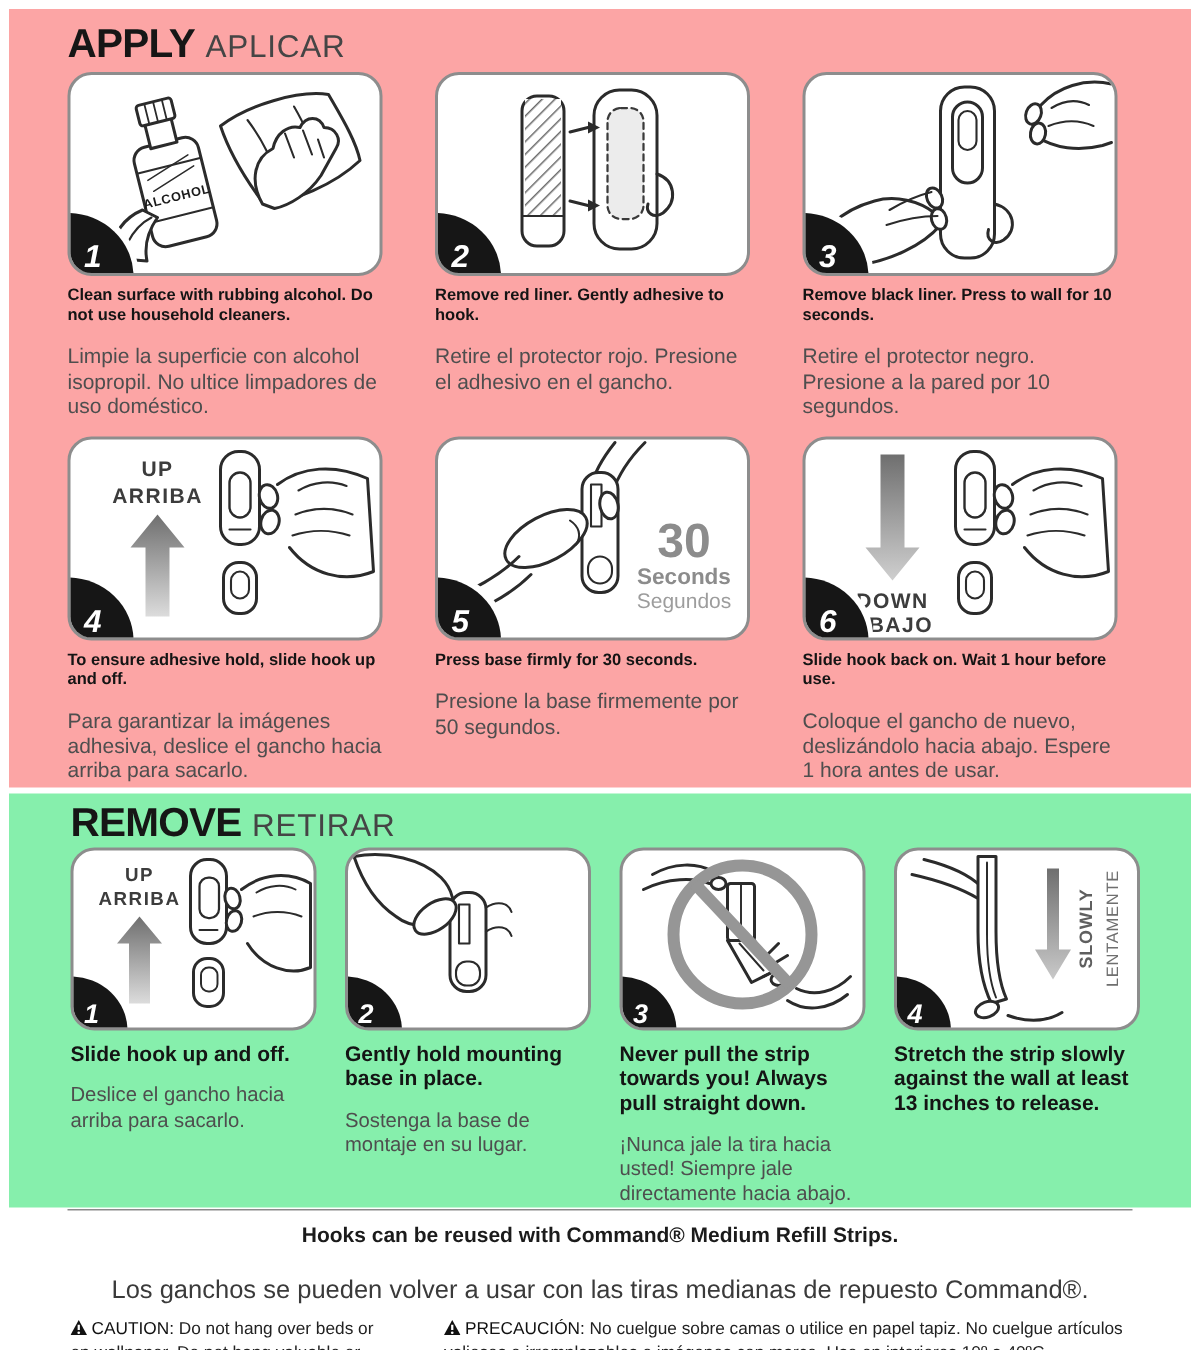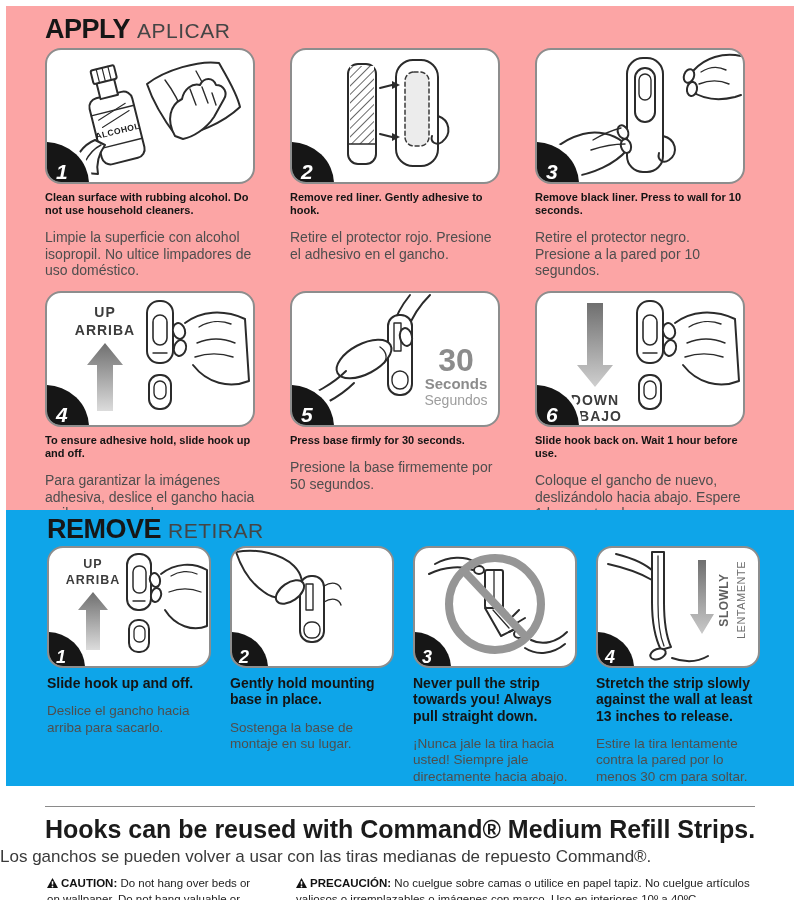--- a/index.html
+++ b/index.html
@@ -3,21 +3,21 @@
 <meta charset="utf-8">
 <style>
   html,body{margin:0;padding:0;}
   body{
     width:800px;height:900px;overflow:hidden;background:#fff;
     font-family:"Liberation Sans","DejaVu Sans",sans-serif;color:#1d1d1d;
     position:relative;
   }
   .sec{position:absolute;}
   .apply-sec{left:6px;top:6px;width:788px;height:519px;background:#fca5a5;}
-  .remove-sec{left:6px;top:510px;width:788px;height:276px;background:#0ea5e9;}
+  .remove-sec{left:6px;top:529px;width:788px;height:276px;background:#86efac;}
   .sec-title{position:absolute;margin:0;font-size:27px;font-weight:800;color:#161616;letter-spacing:-0.5px;white-space:nowrap;}
   .sec-title .sub{font-size:21px;font-weight:400;color:#454545;letter-spacing:0.5px;margin-left:7px;}
   .apply-sec .sec-title{left:39px;top:8px;}
   .remove-sec .sec-title{left:41px;top:4px;}
 
   .grid{position:absolute;display:grid;}
   .apply-grid{left:39px;top:42px;grid-template-columns:repeat(3,210px);column-gap:35px;row-gap:12px;}
   .remove-grid{left:41px;top:36px;grid-template-columns:repeat(4,164px);column-gap:19px;}
 
   .panel{position:relative;box-sizing:border-box;background:#fff;border:2px solid #8d8d8d;border-radius:16px;overflow:hidden;}
@@ -32,27 +32,27 @@
   .remove-grid .badge .num{left:9px;bottom:2px;font-size:18px;}
 
   .caption{margin-top:7px;}
   .caption .en{font-weight:700;font-size:11px;line-height:1.17;color:#141414;}
   .caption .es{font-size:14px;line-height:1.2;color:#4e4e4e;margin-top:12px;}
   .remove-grid .caption .en{font-size:14px;}
   .remove-grid .caption .es{font-size:13.5px;}
 
   .footer{position:absolute;left:0;top:806px;width:800px;}
   .divider{margin-left:45px;width:710px;border-top:1px solid #8a8a8a;}
-  .reuse-en{text-align:center;font-size:25px;font-weight:700;color:#1b1b1b;margin-top:8px;}
-  .reuse-es{text-align:left;font-size:17px;color:#3a3a3a;margin-top:3px;}
+  .reuse-en{text-align:center;font-size:14px;font-weight:700;color:#1b1b1b;margin-top:8px;}
+  .reuse-es{text-align:center;font-size:17px;color:#3a3a3a;margin-top:19px;}
   .f-cols{position:relative;margin-top:9px;height:80px;}
   .col{position:absolute;font-size:11.5px;line-height:1.28;color:#222;}
   .col-caution{left:47px;width:205px;}
   .col-precaucion{left:296px;width:480px;}
-  .col b{font-weight:700;color:#111;}
+  .col b{font-weight:400;color:#111;}
   .warn-ico{display:inline-block;vertical-align:-1px;margin-right:3px;}
 
   .ill-label{fill:#3c3c3c;font-weight:600;letter-spacing:1px;font-family:"Liberation Sans",sans-serif;}
   text{font-family:"Liberation Sans","DejaVu Sans",sans-serif;}
 </style>
 </head>
 <body>
 
 <section class="sec apply-sec">
   <h1 class="sec-title">
@@ -362,21 +362,20 @@
           <path d="M100,12 L108,12 L108,66 L116,66 L104,86 L92,66 L100,66 Z" fill="url(#gr4)"></path>
           <text transform="rotate(-90 130 52)" x="130" y="52" text-anchor="middle" font-size="12" font-weight="700" fill="#5f5f5f" letter-spacing="0.5">SLOWLY</text>
           <text transform="rotate(-90 147 52)" x="147" y="52" text-anchor="middle" font-size="11" fill="#6f6f6f" letter-spacing="0.5">LENTAMENTE</text>
         </svg>
         <div class="badge">
             <span class="num">4</span>
           </div>
       </div>
       <div class="caption">
         <div class="en">Stretch the strip slowly against the wall at least 13 inches to release.</div>
-        <div class="es">Estire la tira lentamente contra la pared por lo menos 30 cm para soltar.</div>
       </div>
     </div>
 
   </div>
 </section>
 
 <footer class="footer">
   <div class="divider"></div>
   <div class="reuse-en">Hooks can be reused with Command® Medium Refill Strips.</div>
   <div class="reuse-es">Los ganchos se pueden volver a usar con las tiras medianas de repuesto Command®.</div>

